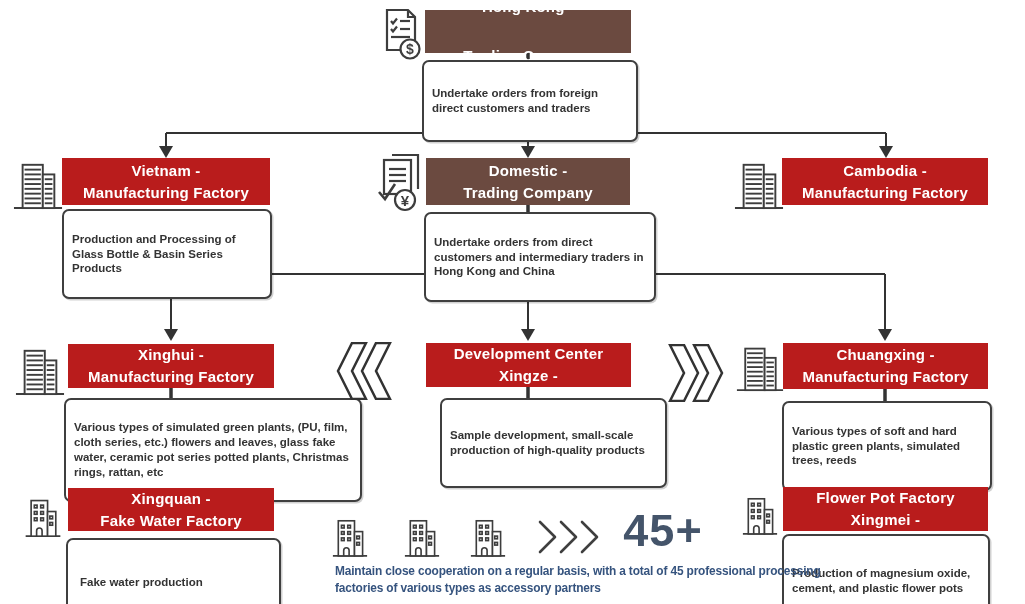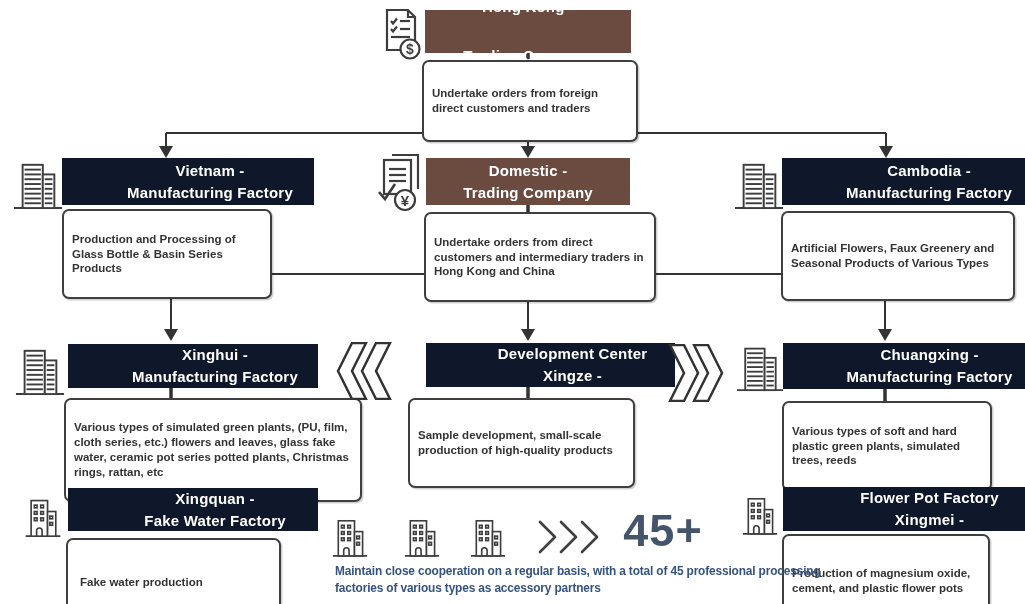--- a/index.html
+++ b/index.html
@@ -7,21 +7,21 @@
     position:relative;width:1025px;height:604px;background:#ffffff;overflow:hidden;
     font-family:"Liberation Sans", sans-serif;
   }
   .overlay{position:absolute;left:0;top:0;z-index:0;pointer-events:none;}
   .hdr{
     position:absolute;z-index:1;color:#ffffff;font-weight:bold;text-align:center;
     display:flex;flex-direction:column;justify-content:center;
     font-size:15px;line-height:1.45;letter-spacing:.2px;
   }
   .hdr.brown{background:#6B4A40;}
-  .hdr.gray{background:#0f172a;padding-left:44px;}
+  .hdr.gray{background:#b91c1c;}
   .desc{
     position:absolute;z-index:1;background:#ffffff;border:2px solid #3f3f3f;border-radius:7px;
     color:#333333;font-weight:bold;font-size:11.5px;line-height:1.3;
     padding:21px 8px;display:flex;align-items:center;
     box-shadow:1.5px 1.5px 0 rgba(0,0,0,.18);
   }
   .icon{position:absolute;z-index:1;}
   .icon svg{display:block;}
   .count{
     position:absolute;z-index:1;color:#44546A;font-weight:bold;
@@ -160,23 +160,20 @@
           <line x1="33" y1="35" x2="41" y2="35"></line>
         <line x1="33" y1="40" x2="41" y2="40"></line>
           <line x1="33" y1="45" x2="41" y2="45"></line>
       </g>
     </svg>
   </div>
   <div class="hdr gray" style="left:782px;top:158px;width:206px;height:47px;">
     <span>Cambodia -</span>
     <span>Manufacturing Factory</span>
   </div>
-  <div class="desc" style="left:781px;top:211px;width:214px;height:44px;">
-    <span>Artificial Flowers, Faux Greenery and Seasonal Products of Various Types</span>
-  </div>
 
   <div class="icon" style="left:15px;top:346px;">
     <svg width="50" height="50" viewBox="0 0 52 52">
       <g class="stroke" stroke-width="2">
         <line x1="1" y1="50" x2="51" y2="50"></line>
         <rect x="10" y="5" width="21" height="45" fill="#fff"></rect>
         <line x1="12" y1="10" x2="29" y2="10"></line>
           <line x1="12" y1="15" x2="29" y2="15"></line>
         <line x1="12" y1="20" x2="29" y2="20"></line>
           <line x1="12" y1="25" x2="29" y2="25"></line>
@@ -208,21 +205,21 @@
         <polygon points="0,1 14,1 28,29 14,57 0,57 14,29"></polygon>
         <polygon points="24,1 38,1 52,29 38,57 24,57 38,29"></polygon>
       </g>
     </svg>
   </div>
 
   <div class="hdr gray" style="left:426px;top:343px;width:205px;height:44px;">
     <span>Development Center</span>
     <span>Xingze -</span>
   </div>
-  <div class="desc" style="left:408px;top:398px;width:207px;height:44px;justify-content:flex-end;">
+  <div class="desc" style="left:440px;top:398px;width:207px;height:44px;justify-content:flex-end;">
     <span>Sample development, small-scale production of high-quality products</span>
   </div>
 
   <div class="icon" style="left:664px;top:344px;">
     <svg width="66" height="58" viewBox="0 0 54 58">
       <g fill="#ffffff" stroke="#333333" stroke-width="2.5" stroke-linejoin="miter">
         <polygon points="0,1 14,1 28,29 14,57 0,57 14,29"></polygon>
         <polygon points="24,1 38,1 52,29 38,57 24,57 38,29"></polygon>
       </g>
     </svg>

